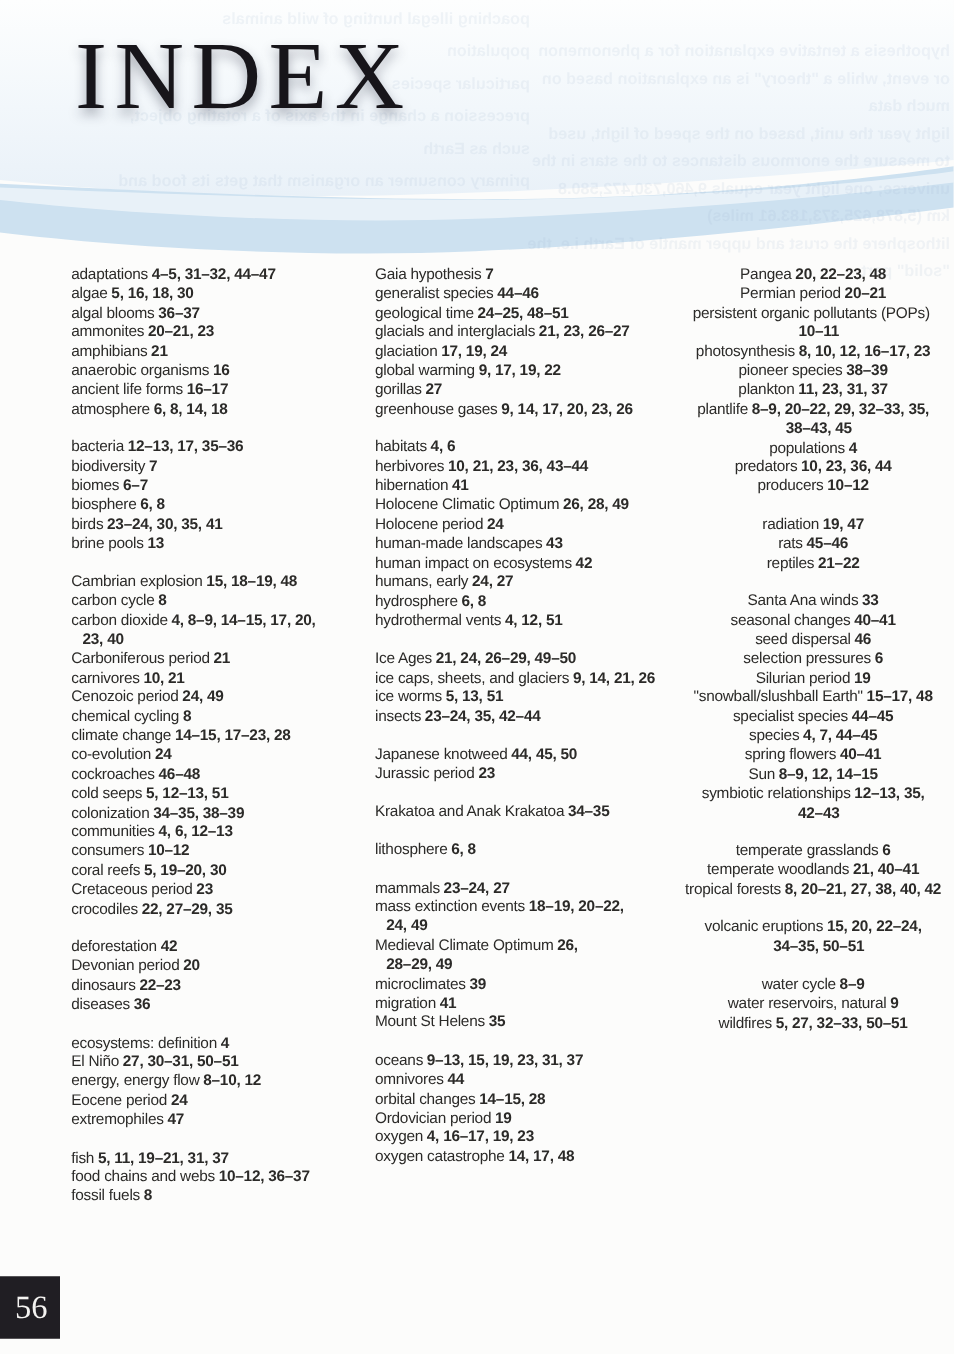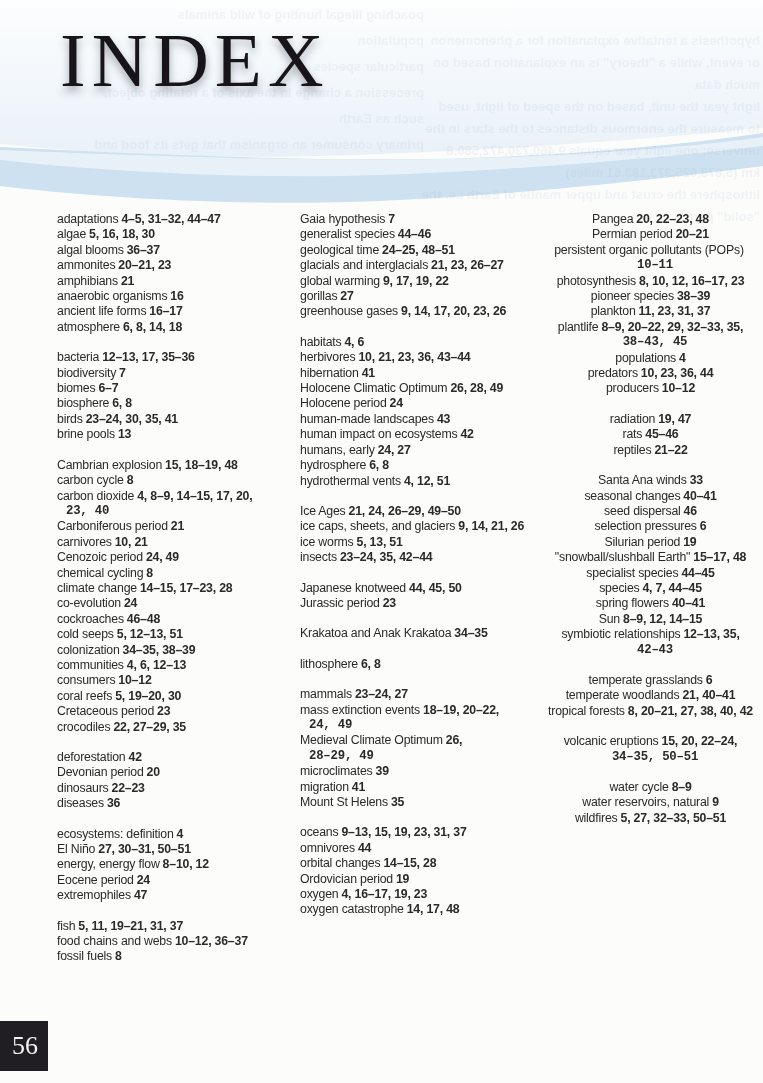--- a/index.html
+++ b/index.html
@@ -33,21 +33,21 @@
     display:flex;align-items:flex-start;
     font-size:12.3px;line-height:15.4px;letter-spacing:-0.2px;color:#2b2a28;
   }
   .index-col{flex:0 0 auto;}
   .col-1{width:243px;}
   .col-2{width:241px;}
   .col-3{width:219px;text-align:center;}
   .group{margin:0 0 15px 0;}
   .entry{white-space:nowrap;}
   .entry .pages{font-weight:bold;margin-left:3px;}
-  .entry-cont{padding-left:9px;font-weight:bold;white-space:nowrap;font-family:Liberation Mono, monospace;}
+  .entry-cont{padding-left:9px;font-weight:bold;white-space:nowrap;}
   
   .folio{
     position:absolute;left:0;bottom:12px;width:48px;height:50px;
     background:#201e23;color:#f4f3f1;
     font-family:"Liberation Serif","DejaVu Serif",serif;
     font-size:26px;line-height:50px;
     padding-left:12px;box-sizing:border-box;
   }
 </style>
 </head>
@@ -146,20 +146,21 @@
         <div class="entry"><span class="term">food chains and webs</span><span class="pages">10–12, 36–37</span></div>
         <div class="entry"><span class="term">fossil fuels</span><span class="pages">8</span></div>
       </div>
     </div>
   <div class="index-col col-2">
       <div class="group">
         <div class="entry"><span class="term">Gaia hypothesis</span><span class="pages">7</span></div>
         <div class="entry"><span class="term">generalist species</span><span class="pages">44–46</span></div>
         <div class="entry"><span class="term">geological time</span><span class="pages">24–25, 48–51</span></div>
         <div class="entry"><span class="term">glacials and interglacials</span><span class="pages">21, 23, 26–27</span></div>
+        <div class="entry"><span class="term">glaciation</span><span class="pages">17, 19, 24</span></div>
         <div class="entry"><span class="term">global warming</span><span class="pages">9, 17, 19, 22</span></div>
         <div class="entry"><span class="term">gorillas</span><span class="pages">27</span></div>
         <div class="entry"><span class="term">greenhouse gases</span><span class="pages">9, 14, 17, 20, 23, 26</span></div>
       </div>
       <div class="group">
         <div class="entry"><span class="term">habitats</span><span class="pages">4, 6</span></div>
         <div class="entry"><span class="term">herbivores</span><span class="pages">10, 21, 23, 36, 43–44</span></div>
         <div class="entry"><span class="term">hibernation</span><span class="pages">41</span></div>
         <div class="entry"><span class="term">Holocene Climatic Optimum</span><span class="pages">26, 28, 49</span></div>
         <div class="entry"><span class="term">Holocene period</span><span class="pages">24</span></div>

